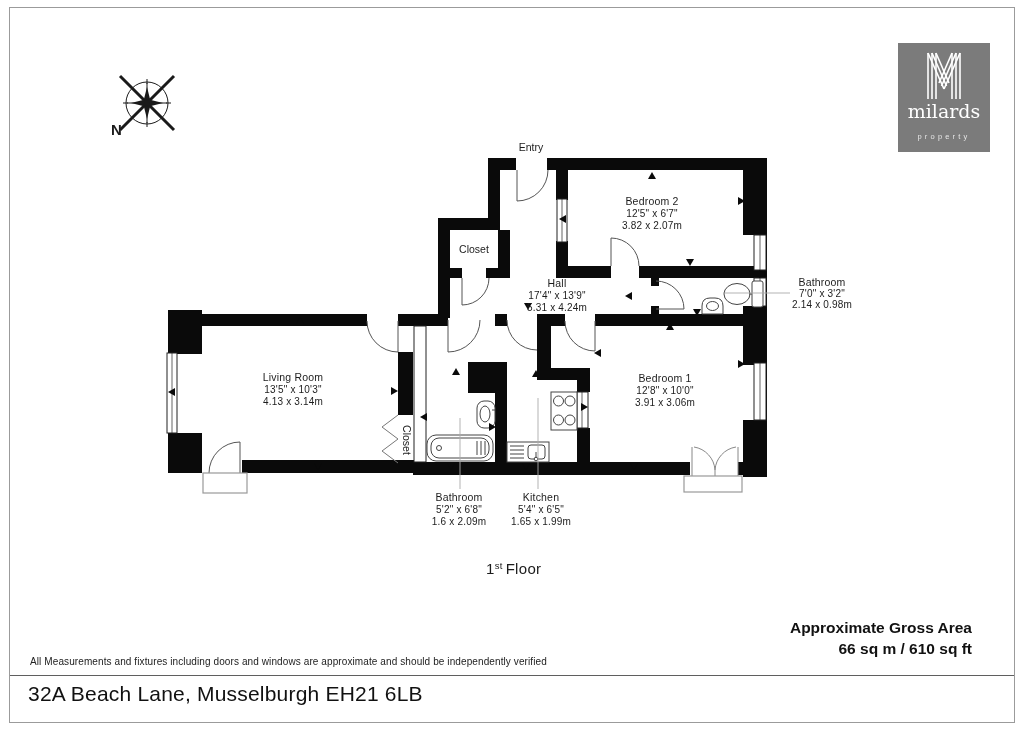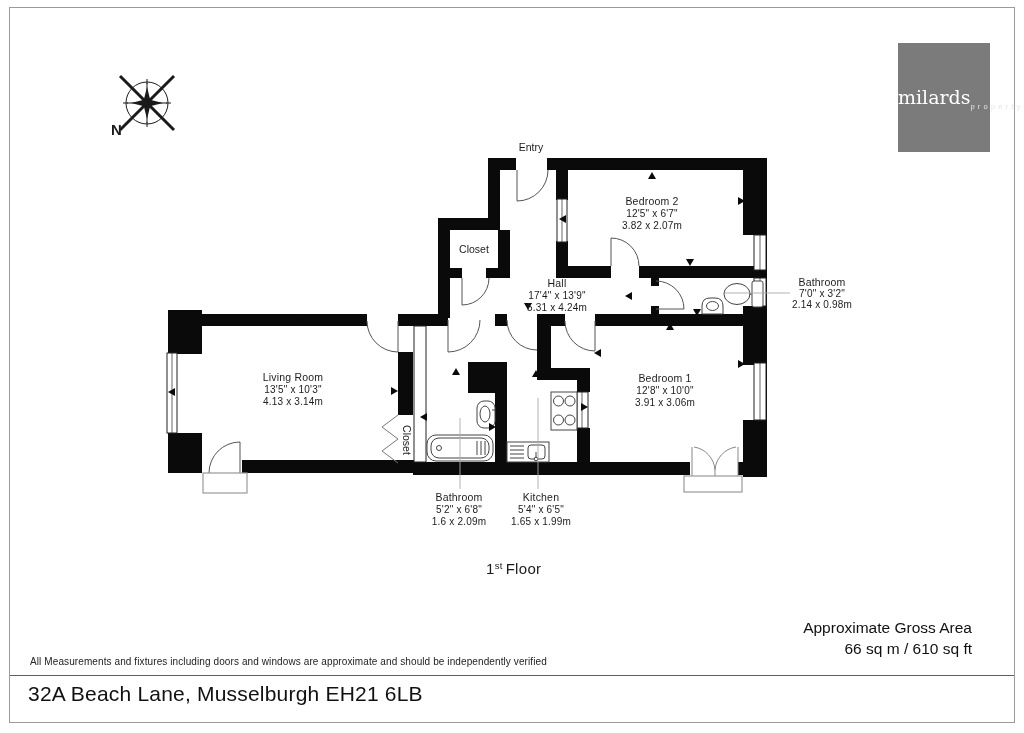--- a/index.html
+++ b/index.html
@@ -3,28 +3,28 @@
 <meta charset="utf-8">
 <style>
   html,body{margin:0;padding:0;background:#fff;}
   .page{position:relative;width:1024px;height:733px;background:#fff;overflow:hidden;
         font-family:"Liberation Sans",sans-serif;color:#1c1c1c;}
   .page-border{position:absolute;left:9px;top:7px;width:1004px;height:714px;
         border:1px solid #9b9b9b;pointer-events:none;}
   .divider{position:absolute;left:9px;top:675px;width:1005px;border-top:1px solid #5f5f5f;}
   .disclaimer{position:absolute;left:30px;top:656px;font-size:10px;color:#222;letter-spacing:.1px;text-align:right;}
   .address{position:absolute;left:28px;top:682px;font-size:21px;font-weight:normal;color:#111;letter-spacing:.2px;}
-  .area-block{position:absolute;right:52px;top:617px;text-align:right;font-weight:normal;color:#111;margin-left:33px;}
+  .area-block{position:absolute;right:52px;top:617px;text-align:right;font-weight:bold;color:#111;margin-left:33px;}
   .area-block .l1{font-size:15.5px;line-height:21px;}
   .area-block .l2{font-size:15.5px;line-height:21px;}
   .logo{position:absolute;left:898px;top:43px;width:92px;height:109px;background:#7b7b7b;
-        display:flex;flex-direction:row;align-items:center;justify-content:flex-start;}
+        display:flex;flex-direction:column;align-items:center;justify-content:flex-start;}
   .logo .mono{margin-top:6px;}
   .logo .name{font-family:"DejaVu Serif",serif;font-size:19px;color:#fff;line-height:20px;margin-top:-2px;}
-  .logo .tag{font-size:7.5px;letter-spacing:3.2px;color:#e6e6e6;margin-top:18px;text-transform:lowercase;}
+  .logo .tag{font-size:7.5px;letter-spacing:3.2px;color:#e6e6e6;margin-top:11px;text-transform:lowercase;}
   svg text{font-family:"Liberation Sans",sans-serif;fill:#1c1c1c;}
   .rname{font-size:10.5px;font-weight:500;letter-spacing:.2px;}
   .rdim{font-size:10px;letter-spacing:.2px;}
   .small-label{font-size:10.5px;font-weight:500;}
   .floor-label{font-size:15px;font-weight:500;letter-spacing:.3px;}
 </style>
 </head>
 <body>
 
 <div class="page">

